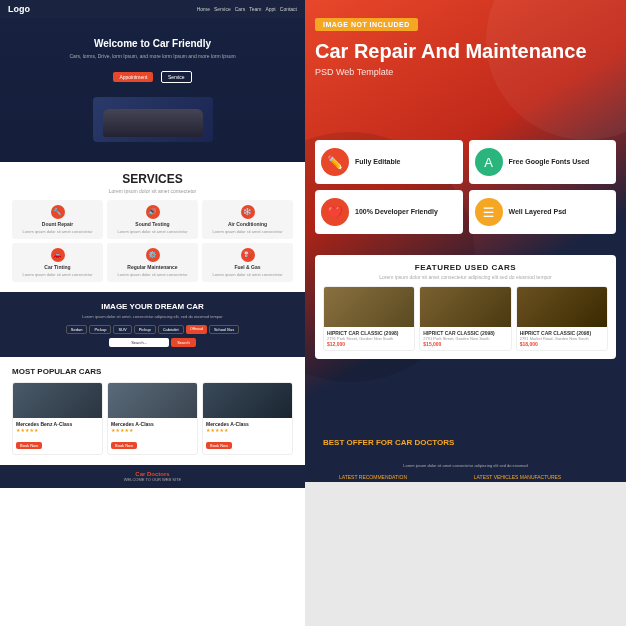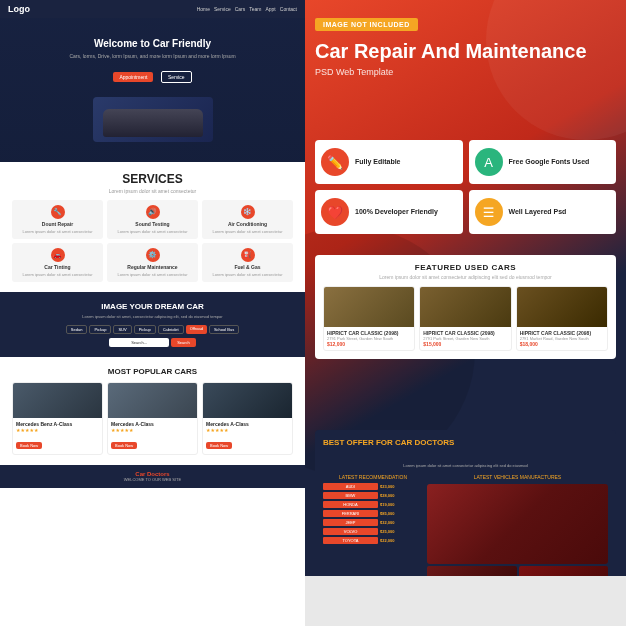--- a/index.html
+++ b/index.html
@@ -215,21 +215,21 @@
       padding: 2px 6px;
       border-radius: 2px;
     }
 
     
     .popular-cars {
       background: #fff;
       padding: 10px 12px;
     }
     .popular-title {
-      text-align: center;
+      text-align: left;
       font-size: 8px;
       font-weight: bold;
       color: #222;
       margin-bottom: 6px;
     }
     .cars-grid {
       display: grid;
       grid-template-columns: repeat(3, 1fr);
       gap: 4px;
     }
@@ -280,21 +280,21 @@
       font-weight: bold;
     }
     .footer-text {
       color: #aaa;
       font-size: 4px;
     }
 
     
     .right-panel {
       width: 321px;
-      height: 576px;
+      height: 482px;
       background: linear-gradient(150deg, #e8472a 0%, #c0291a 35%, #1a2340 60%);
       position: relative;
       flex-shrink: 0;
       overflow: hidden;
     }
 
     
     .img-not-included-badge {
       position: absolute;
       top: 18px;

